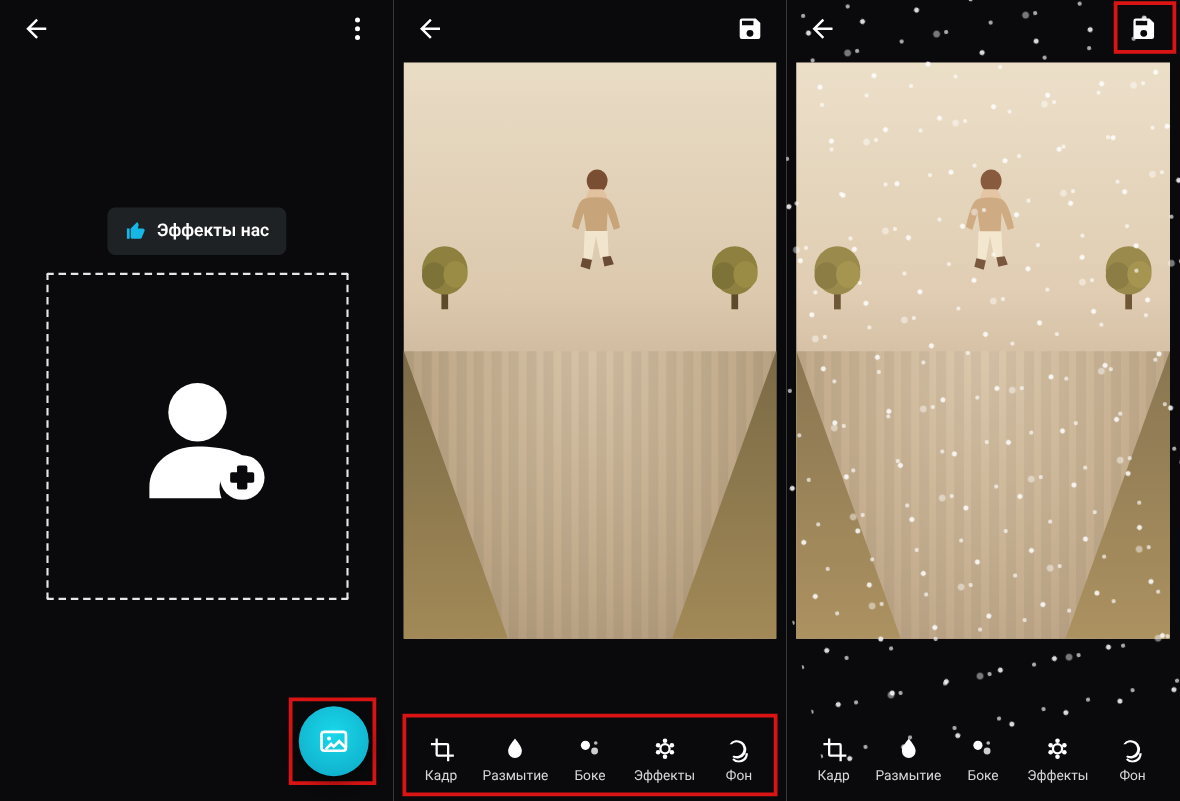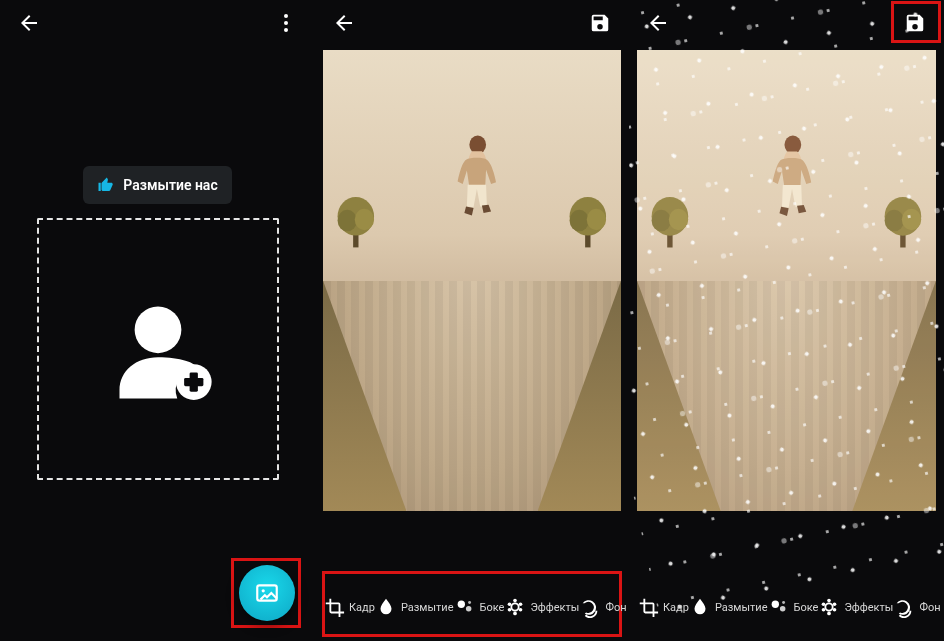--- a/index.html
+++ b/index.html
@@ -25,21 +25,21 @@
 .tree.r{right:2%}
 .tree svg{width:100%;height:100%}
 .person{position:absolute;left:38%;top:18%;width:28%;height:72%}
 .snow{position:absolute;inset:0;background:
   radial-gradient(rgba(255,255,255,.85)1.3px,transparent 1.8px)0 0/34px 34px,
   radial-gradient(rgba(255,255,255,.65)1px,transparent 1.5px)14px 20px/28px 28px,
   radial-gradient(rgba(255,255,255,.45)1.8px,transparent 2.4px)22px 6px/56px 56px;
   pointer-events:none;transform:rotate(-12deg) scale(1.3)}
 .warm{position:absolute;inset:0;background:rgba(230,160,120,.12);mix-blend-mode:screen}
 .toolbar{position:absolute;left:8px;right:8px;bottom:6px;height:56px;display:flex;justify-content:space-around;align-items:center}
-.tool{display:flex;align-items:center;gap:4px;color:#d7d7d7;font-size:11px;flex:1}
+.tool{display:flex;flex-direction:column;align-items:center;gap:4px;color:#d7d7d7;font-size:11px;flex:1}
 .highlight{border:3px solid #da1414;position:absolute}
 svg{display:block}
 </style>
 </head>
 <body>
 
 <svg width="0" height="0" style="position:absolute">
 <defs>
   <g id="ic-back">
         <path d="M20 11H7.8l5.6-5.6L12 4l-8 8 8 8 1.4-1.4L7.8 13H20z" fill="currentColor"></path>
@@ -120,21 +120,21 @@
       </div>
   </div>
 
   <div class="phone1-col">
     <div class="rate-pill">
       <span>
           <svg width="18" height="18" viewBox="0 0 24 24" color="#16b7e4">
             <use href="#ic-thumb"></use>
           </svg>
         </span>
-      <span>Размытие нас</span>
+      <span>Эффекты нас</span>
     </div>
 
     <div class="dropzone">
       <svg viewBox="0 0 80 80" width="110" height="110">
           <use href="#ic-person"></use>
         </svg>
     </div>
   </div>
 
   <div class="fabwrap highlight"></div>

